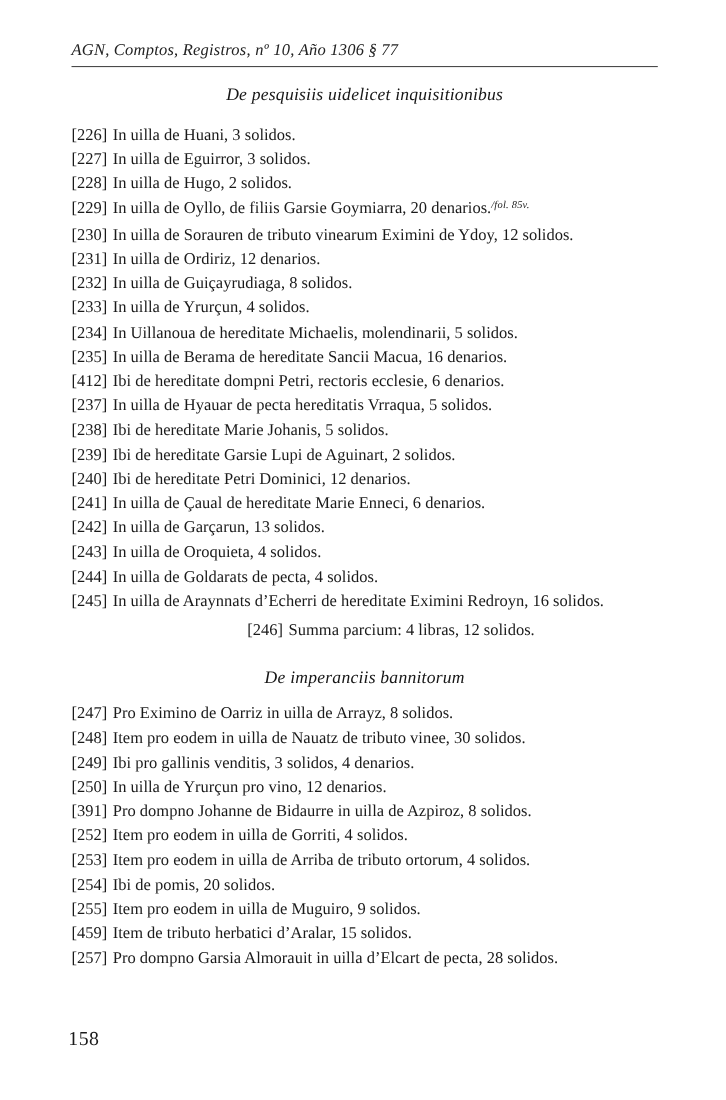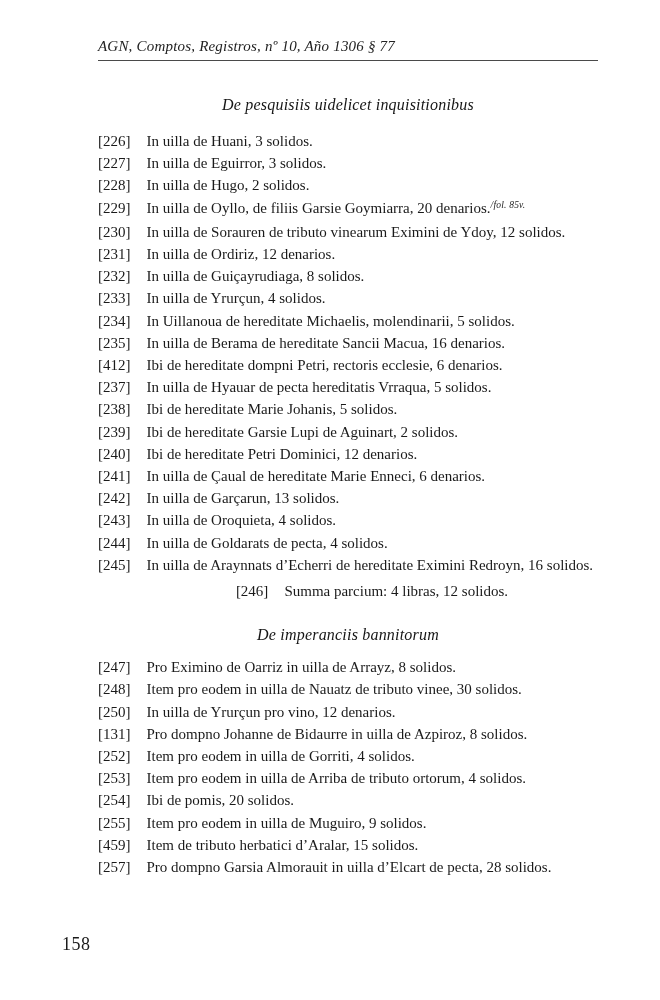--- a/index.html
+++ b/index.html
@@ -6,21 +6,21 @@
   body {
     width: 660px; height: 1000px;
     background: #ffffff;
     font-family: "Liberation Serif", serif;
     color: #1a1a1a;
     -webkit-font-smoothing: antialiased;
   }
   .page {
     position: relative;
     width: 660px; height: 1000px;
-    padding: 36px 62px 0 98px;
+    padding: 36px 62px 0 65px;
     box-sizing: border-box;
     overflow: hidden;
   }
   .running-header {
     font-style: italic;
     font-size: 15px;
     line-height: 20px;
     letter-spacing: 0.2px;
     color: #222;
   }
@@ -29,34 +29,34 @@
     border-bottom: 1.3px solid #4a4a4a;
     margin: 4px 0 0 0;
   }
   .section-heading {
     font-style: italic;
     font-size: 16px;
     line-height: 22px;
     text-align: center;
     color: #161616;
     letter-spacing: 0.2px;
-    margin: 33px 0 14px 0;
+    margin: 15px 0 14px 0;
   }
   .section-heading.second { margin-top: 22px; margin-bottom: 10px; }
   .entries { }
   .entry {
     font-size: 15px;
     line-height: 22.2px;
     text-align: justify;
     padding-left: 46px;
     text-indent: -46px;
     hyphens: manual;
     color: #1a1a1a;
   }
-  .entry .num { margin-right: 16px; }
+  .entry .num { margin-right: 5px; }
   .entry.summa {
     margin-top: 4px;
     padding-left: 94px;
     text-indent: -46px;
     text-align: center;
   }
   .fol {
     font-style: italic;
     font-size: 9.5px;
     position: relative;
@@ -102,22 +102,23 @@
         <div class="entry"><span class="num">[242]</span><span class="txt">In uilla de Garçarun, 13 solidos.</span></div>
         <div class="entry"><span class="num">[243]</span><span class="txt">In uilla de Oroquieta, 4 solidos.</span></div>
         <div class="entry"><span class="num">[244]</span><span class="txt">In uilla de Goldarats de pecta, 4 solidos.</span></div>
         <div class="entry"><span class="num">[245]</span><span class="txt">In uilla de Araynnats d’Echerri de hereditate Eximini Redroyn, 16 soli­dos.</span></div>
         <div class="entry summa"><span class="num">[246]</span><span class="txt">Summa parcium: 4 libras, 12 solidos.</span></div>
       </div>
       <div class="section-heading second">De imperanciis bannitorum</div>
       <div class="entries">
         <div class="entry"><span class="num">[247]</span><span class="txt">Pro Eximino de Oarriz in uilla de Arrayz, 8 solidos.</span></div>
         <div class="entry"><span class="num">[248]</span><span class="txt">Item pro eodem in uilla de Nauatz de tributo vinee, 30 solidos.</span></div>
+        <div class="entry"><span class="num">[249]</span><span class="txt">Ibi pro gallinis venditis, 3 solidos, 4 denarios.</span></div>
         <div class="entry"><span class="num">[250]</span><span class="txt">In uilla de Yrurçun pro vino, 12 denarios.</span></div>
-        <div class="entry"><span class="num">[131]</span><span class="txt">Pro dompno Johanne de Bidaurre in uilla de Azpiroz, 8 solidos.</span></div>
+        <div class="entry"><span class="num">[391]</span><span class="txt">Pro dompno Johanne de Bidaurre in uilla de Azpiroz, 8 solidos.</span></div>
         <div class="entry"><span class="num">[252]</span><span class="txt">Item pro eodem in uilla de Gorriti, 4 solidos.</span></div>
         <div class="entry"><span class="num">[253]</span><span class="txt">Item pro eodem in uilla de Arriba de tributo ortorum, 4 solidos.</span></div>
         <div class="entry"><span class="num">[254]</span><span class="txt">Ibi de pomis, 20 solidos.</span></div>
         <div class="entry"><span class="num">[255]</span><span class="txt">Item pro eodem in uilla de Muguiro, 9 solidos.</span></div>
         <div class="entry"><span class="num">[459]</span><span class="txt">Item de tributo herbatici d’Aralar, 15 solidos.</span></div>
         <div class="entry"><span class="num">[257]</span><span class="txt">Pro dompno Garsia Almorauit in uilla d’Elcart de pecta, 28 solidos.</span></div>
       </div>
     </div>
 
   <div class="page-number">158</div>

